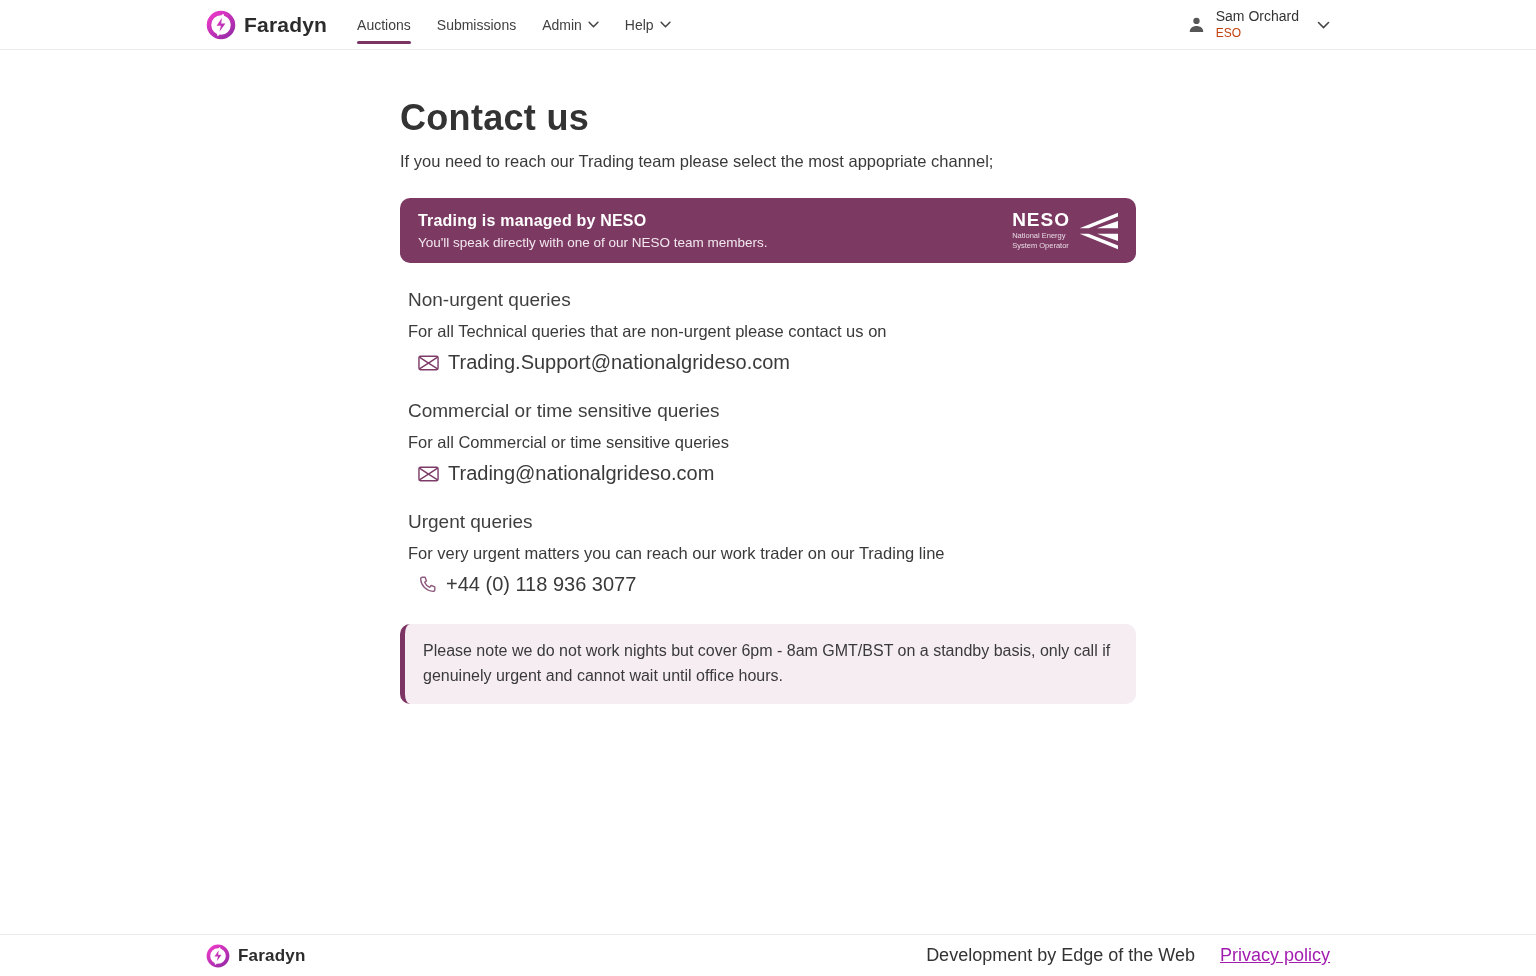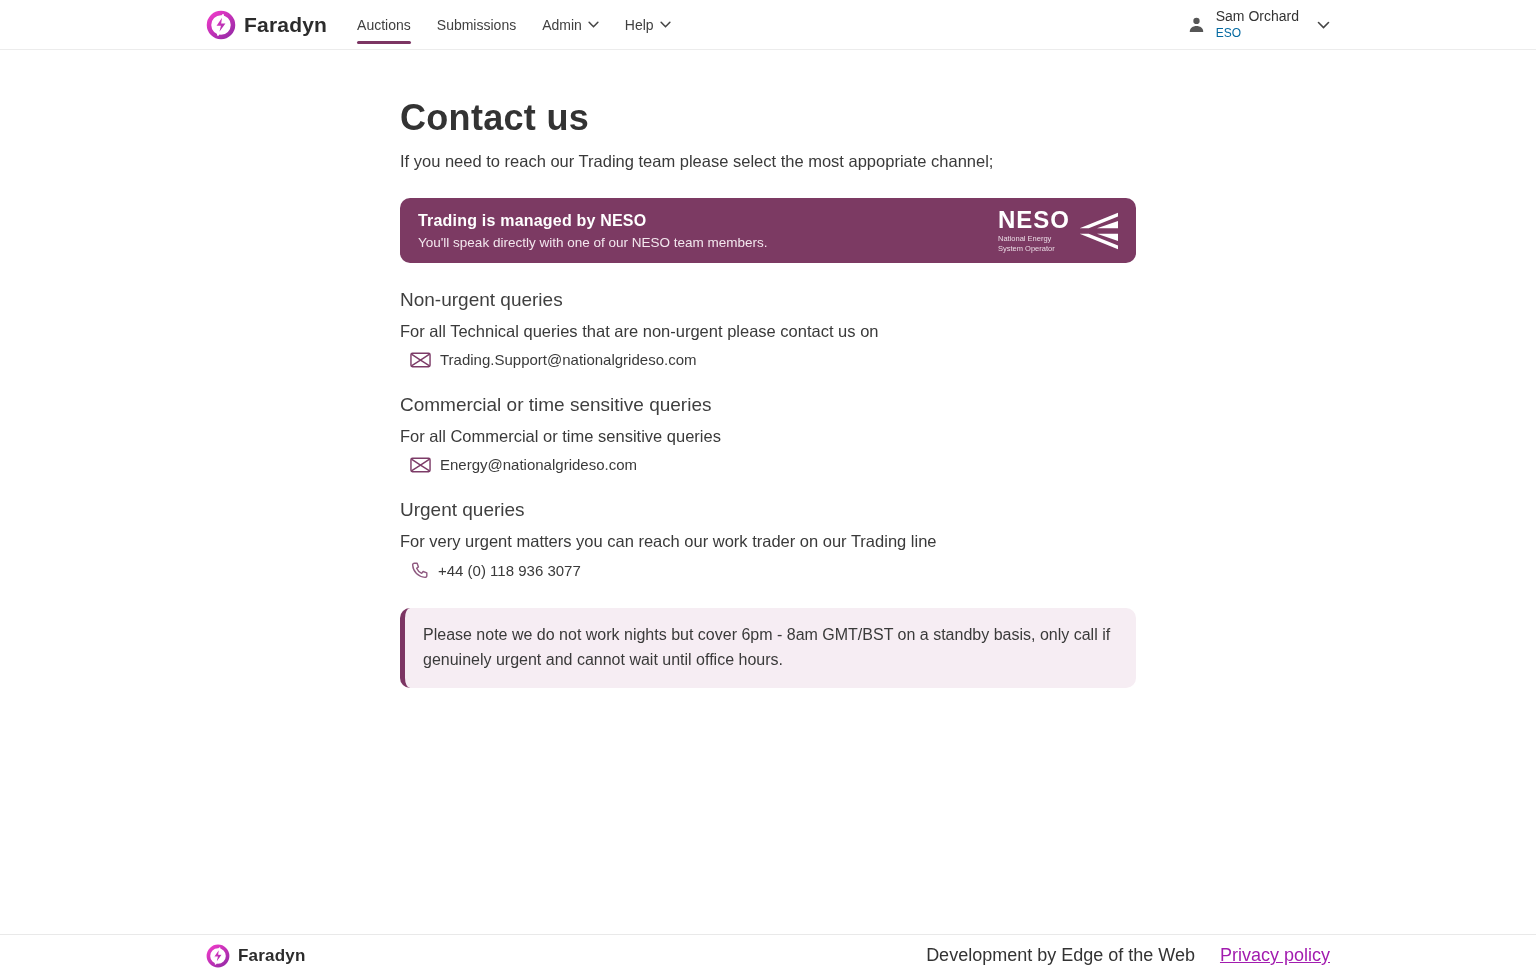--- a/index.html
+++ b/index.html
@@ -75,21 +75,21 @@
   }
   .user-block {
     margin-left: auto;
     display: flex;
     align-items: center;
     gap: 10px;
     cursor: pointer;
   }
   .user-meta { display: flex; flex-direction: column; line-height: 1.25; }
   .user-name { font-size: 14px; color: #333; }
-  .user-org { font-size: 12px; color: #0369a1; }
+  .user-org { font-size: 12px; color: #c2410c; }
   .user-chevron { margin-left: 8px; }
 
   
   .main { flex: 1 1 auto; }
   .content {
     width: 736px;
     margin: 0 auto;
     padding-top: 47px;
   }
   .page-title {
@@ -116,43 +116,43 @@
   .banner-title { font-size: 16px; font-weight: 700; letter-spacing: 0.2px; }
   .banner-subtitle { margin-top: 5px; font-size: 13.5px; color: #f3e7ee; }
   .neso-logo {
     margin-left: auto;
     display: flex;
     align-items: center;
     gap: 6px;
   }
   .neso-text { display: flex; flex-direction: column; }
   .neso-name {
-    font-size: 24px;
+    font-size: 19px;
     font-weight: 700;
     letter-spacing: 1px;
     line-height: 1;
   }
   .neso-tagline { font-size: 7.5px; color: #e9d9e3; line-height: 1.3; margin-top: 2px; }
-  .section { margin-top: 26px; }
+  .section { margin-top: 26px; margin-left: 8px; }
   .section-heading {
     font-size: 19px;
     font-weight: 500;
     color: #3f3f3f;
   }
   .section-body {
     margin-top: 11px;
     font-size: 16.5px;
     color: #3a3a3a;
   }
   .contact-row {
     margin-top: 10px;
     display: flex;
     align-items: center;
     gap: 9px;
-    font-size: 15px;
+    font-size: 20px;
     color: #3a3a3a;
     cursor: pointer;
     padding-left: 10px;
   }
   .note-box {
     margin-top: 28px;
     background: #f6edf3;
     border-left: 5px solid #7c3563;
     border-radius: 10px;
     padding: 15px 22px 15px 18px;
@@ -305,21 +305,21 @@
         <h2 class="section-heading">Commercial or time sensitive queries</h2>
         <p class="section-body">For all Commercial or time sensitive queries</p>
         <div class="contact-row">
           <span class="icon">
             <svg width="21" height="16" viewBox="0 0 22 16" fill="none" stroke="#7d3c68" stroke-width="1.5" stroke-linejoin="round">
               <rect x="1" y="1" width="20" height="14" rx="1.5"></rect>
               <path d="M1.5 1.8 L11 8.2 L20.5 1.8"></path>
               <path d="M1.5 14.2 L11 8.2 L20.5 14.2"></path>
             </svg>
           </span>
-          <span>Energy@nationalgrideso.com</span>
+          <span>Trading@nationalgrideso.com</span>
         </div>
       </div>
 
       <div class="section">
         <h2 class="section-heading">Urgent queries</h2>
         <p class="section-body">For very urgent matters you can reach our work trader on our Trading line</p>
         <div class="contact-row">
           <span class="icon">
             <svg width="19" height="19" viewBox="0 0 20 20" fill="none" stroke="#8f5a80" stroke-width="1.5" stroke-linecap="round" stroke-linejoin="round">
               <path d="M4.6 2.3h2.9l1.4 3.9-1.9 1.5c1 2.4 2.9 4.3 5.3 5.3l1.5-1.9 3.9 1.4v2.9c0 1-.9 1.9-1.9 1.8C8.6 16.7 3.3 11.4 2.8 4.2c-.1-1 .8-1.9 1.8-1.9z"></path>

